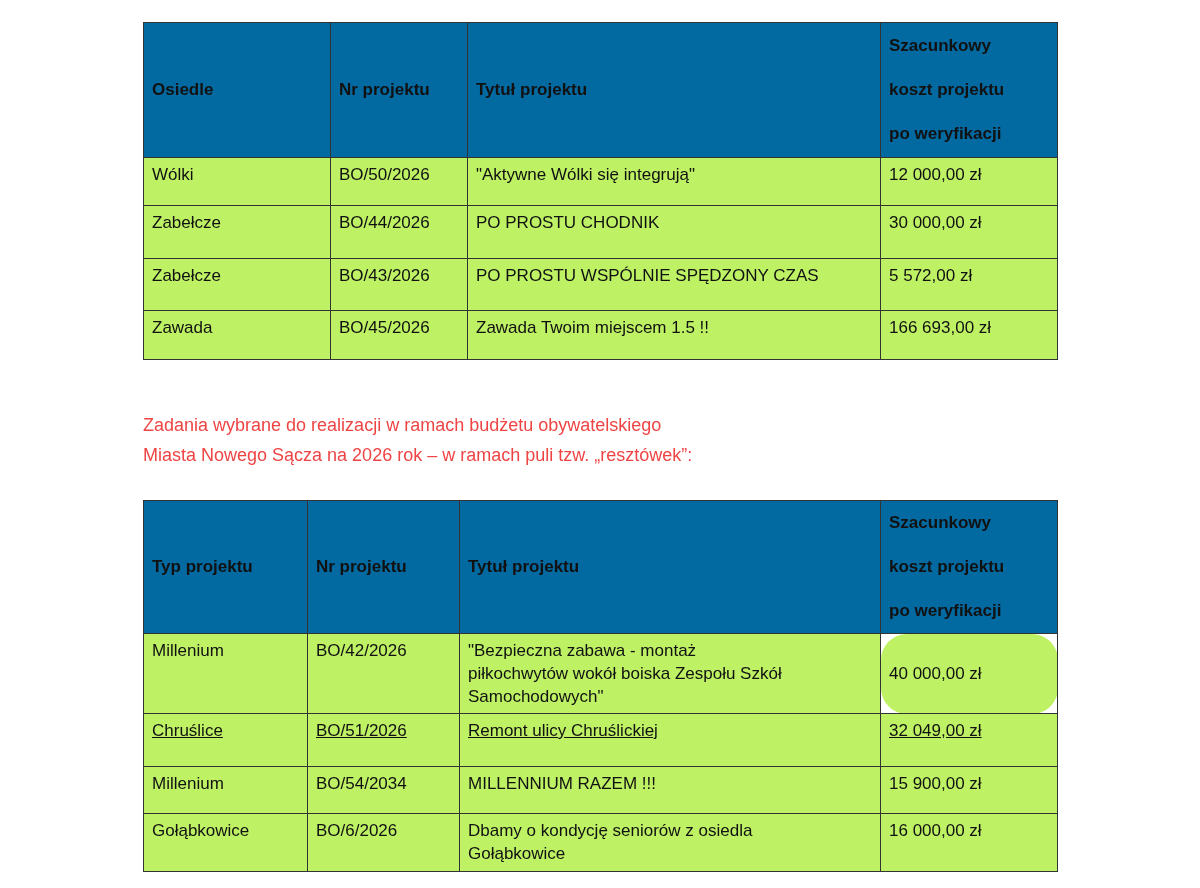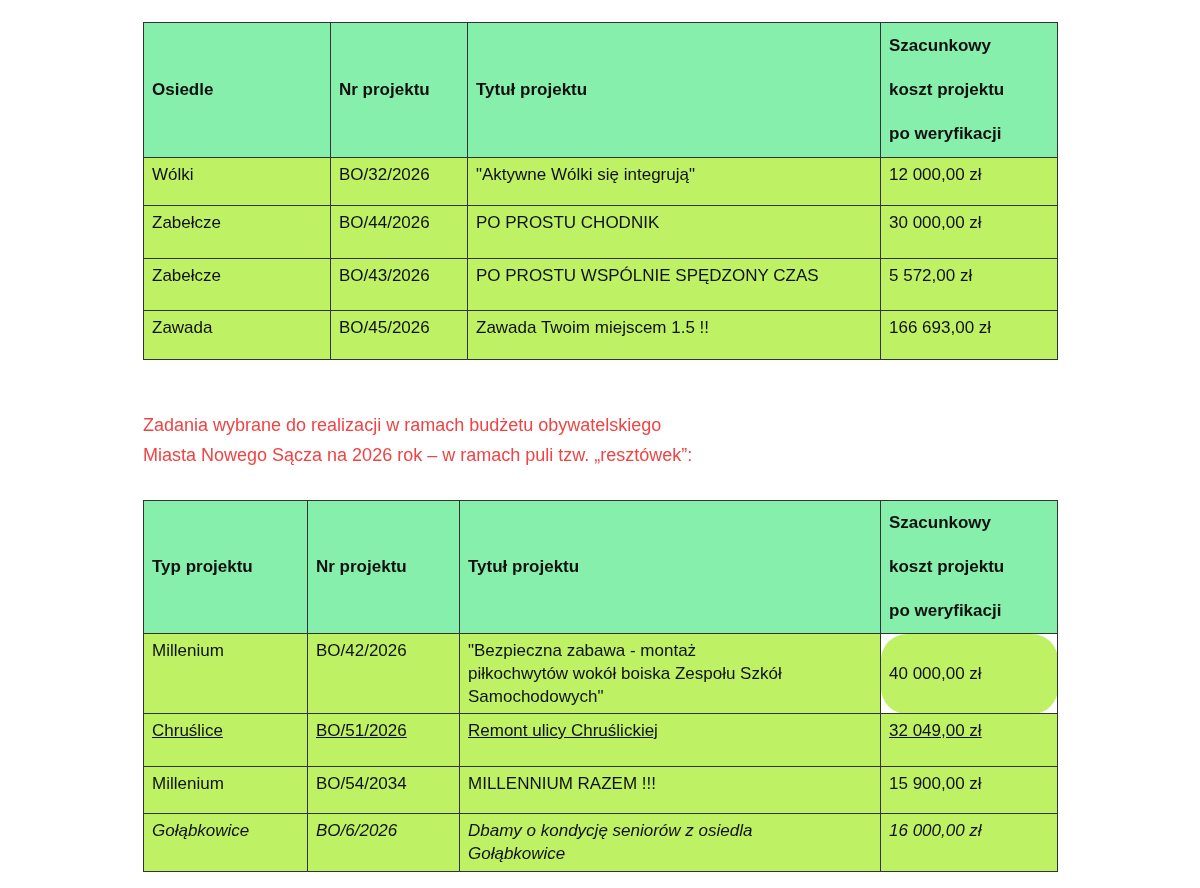--- a/index.html
+++ b/index.html
@@ -24,21 +24,21 @@
     width: 914px;
   }
   .doc-table th, .doc-table td {
     border: 1px solid #333333;
     text-align: left;
     font-size: 17px;
     overflow: hidden;
     box-sizing: border-box;
   }
   .doc-table th {
-    background: #86efac;
+    background: #0369a1;
     font-weight: bold;
     vertical-align: middle;
     line-height: 44px;
     padding: 0 8px;
     white-space: pre-line;
   }
   .doc-table td {
     vertical-align: top;
     padding: 5px 8px;
     line-height: 23px;
@@ -50,21 +50,21 @@
   .t1 thead tr { height: 135px; }
   .t1 tr.r1 { height: 48px; }
   .t1 tr.r2 { height: 53px; }
   .t1 tr.r3 { height: 52px; }
   .t1 tr.r4 { height: 49px; }
 
   .t2 thead tr { height: 132px; }
   .t2 tr.r1 { height: 72px; }
   .t2 tr.r2 { height: 53px; text-decoration: underline; }
   .t2 tr.r3 { height: 47px; }
-  .t2 tr.r4 { height: 58px; font-style: italic; }
+  .t2 tr.r4 { height: 58px; }
 
   .para {
     margin: 50px 0 30px 0;
     font-size: 18px;
     line-height: 30px;
     white-space: pre-line;
     color: #ef4444;
   }
 </style>
 </head>
@@ -85,21 +85,21 @@
         <th>Nr projektu</th>
         <th>Tytuł projektu</th>
         <th>Szacunkowy
 koszt projektu
 po weryfikacji</th>
       </tr>
     </thead>
     <tbody>
       <tr class="r1">
         <td>Wólki</td>
-        <td>BO/32/2026</td>
+        <td>BO/50/2026</td>
         <td class="title-cell">"Aktywne Wólki się integrują"</td>
         <td>12 000,00 zł</td>
       </tr>
       <tr class="r2">
         <td>Zabełcze</td>
         <td>BO/44/2026</td>
         <td class="title-cell">PO PROSTU CHODNIK</td>
         <td>30 000,00 zł</td>
       </tr>
       <tr class="r3">

